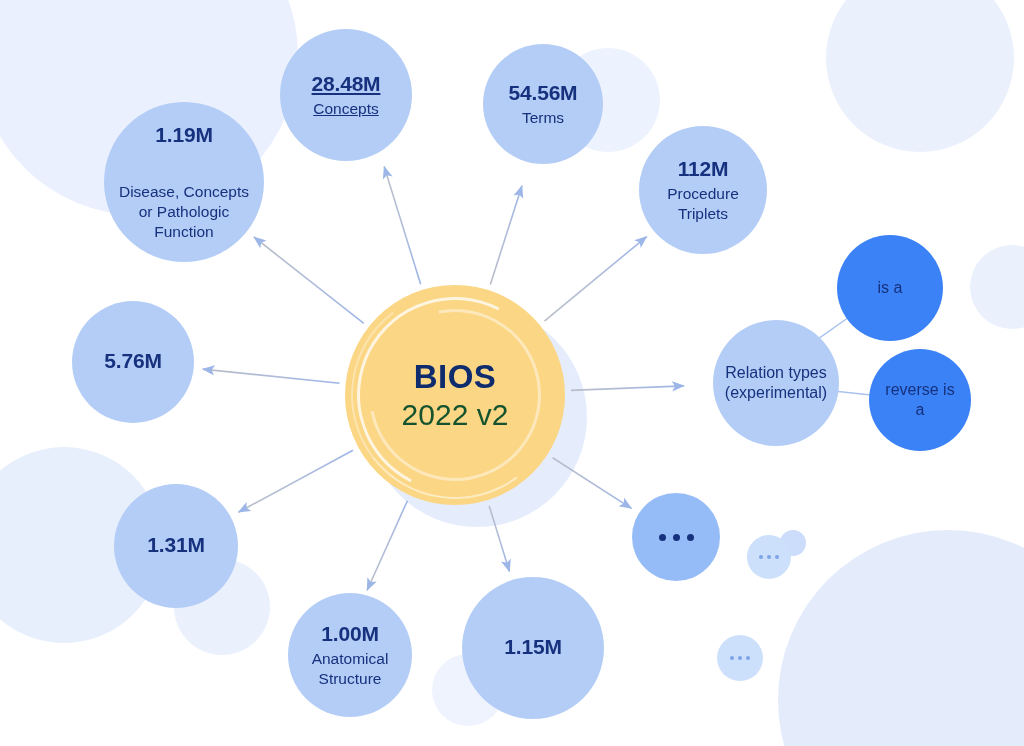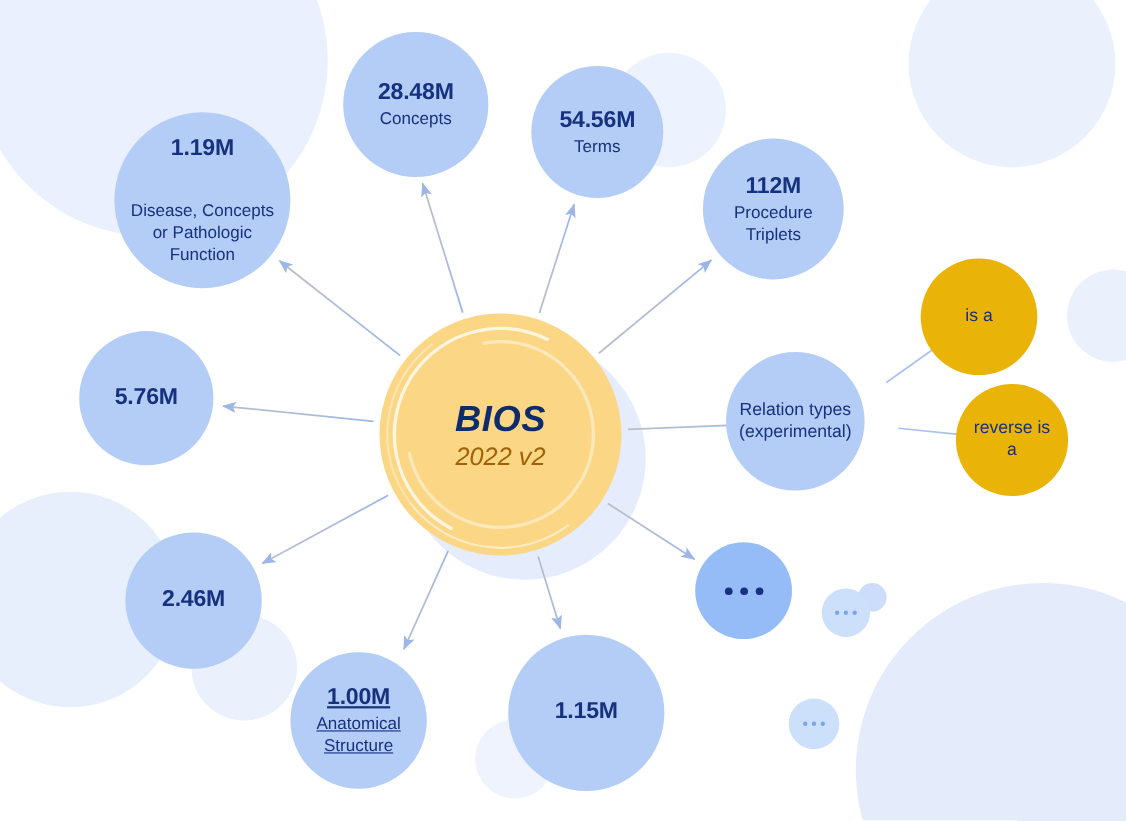--- a/index.html
+++ b/index.html
@@ -114,41 +114,41 @@
     position: relative;
     z-index: 3;
     font-size: 33px;
     font-weight: bold;
     color: #0e2b6e;
     letter-spacing: 0.5px;
   }
   #hub .hub-sub {
     position: relative;
     z-index: 3;
-    font-size: 23px;
-    color: #a16207;
+    font-size: 30px;
+    color: #14532d;
     margin-top: 2px;
   }
   #hub-shadow {
     position: absolute;
     border-radius: 50%;
     background: #dce6fb;
     opacity: 0.75;
   }
 
   
   .node-relation {
     background: #b4cdf6;
   }
   .node-relation .node-label {
     font-size: 16px;
     padding: 0 6px;
   }
   .node-sat {
-    background: #eab308;
+    background: #3b82f6;
   }
   .node-sat .node-label {
     font-size: 16px;
   }
 
   
   .node-ellipsis {
     display: flex;
     align-items: center;
     justify-content: center;
@@ -213,59 +213,59 @@
       </g>
   </svg>
 
   <svg id="satellite-links" viewBox="0 0 1024 746">
     <g id="satellite-group">
         <line x1="805.7628920809908" y1="347.7203377037752" x2="848.3949590798273" y2="317.4961111001224" stroke="#a9c2ee" stroke-width="1.5"></line>
         <line x1="816.6748923380621" y1="389.2894705472381" x2="871.2611520563108" y2="394.9478023473005" stroke="#a9c2ee" stroke-width="1.5"></line>
       </g>
   </svg>
 
-  <div id="hub" style="left: 345px; top: 285px; width: 220px; height: 220px; font-style: italic;">
+  <div id="hub" style="left: 345px; top: 285px; width: 220px; height: 220px;">
     <div class="hub-ring r3"></div>
     <div class="hub-ring r1"></div>
     <div class="hub-ring r2"></div>
     <div class="hub-title">BIOS</div>
     <div class="hub-sub">2022 v2</div>
   </div>
 
   <div id="node-layer">
-      <div class="node node-stat" style="left: 312px; top: 29px; width: 132px; height: 132px;">
+      <div class="node node-stat" style="left: 280px; top: 29px; width: 132px; height: 132px; text-decoration: underline;">
         <div class="node-value">28.48M</div>
         <div class="node-label">Concepts</div>
       </div>
-      <div class="node node-stat" style="left: 483px; top: 60px; width: 120px; height: 120px;">
+      <div class="node node-stat" style="left: 483px; top: 44px; width: 120px; height: 120px;">
         <div class="node-value">54.56M</div>
         <div class="node-label">Terms</div>
       </div>
       <div class="node node-stat" style="left: 639px; top: 126px; width: 128px; height: 128px;">
         <div class="node-value">112M</div>
         <div class="node-label">Procedure Triplets</div>
       </div>
       <div class="node node-stat" style="left: 104px; top: 102px; width: 160px; height: 160px; gap: 32px;">
         <div class="node-value">1.19M</div>
         <div class="node-label">Disease, Concepts or Pathologic Function</div>
       </div>
       <div class="node node-stat" style="left: 72px; top: 301px; width: 122px; height: 122px;">
         <div class="node-value">5.76M</div>
       </div>
       <div class="node node-stat" style="left: 114px; top: 484px; width: 124px; height: 124px;">
-        <div class="node-value">2.46M</div>
-      </div>
-      <div class="node node-stat" style="left: 264px; top: 593px; width: 124px; height: 124px; text-decoration: underline;">
+        <div class="node-value">1.31M</div>
+      </div>
+      <div class="node node-stat" style="left: 288px; top: 593px; width: 124px; height: 124px;">
         <div class="node-value">1.00M</div>
         <div class="node-label">Anatomical Structure</div>
       </div>
       <div class="node node-stat" style="left: 462px; top: 577px; width: 142px; height: 142px;">
         <div class="node-value">1.15M</div>
       </div>
-      <div class="node node-relation" style="left: 660px; top: 320px; width: 126px; height: 126px; align-items: center;">
+      <div class="node node-relation" style="left: 713px; top: 320px; width: 126px; height: 126px; align-items: center;">
         <div class="node-label">Relation types</div>
         <div class="node-label">(experimental)</div>
       </div>
       <div class="node node-sat" style="left: 837px; top: 235px; width: 106px; height: 106px;">
         <div class="node-label">is a</div>
       </div>
       <div class="node node-sat" style="left: 869px; top: 349px; width: 102px; height: 102px;">
         <div class="node-label">reverse is a</div>
       </div>
       <div class="node node-ellipsis e-big" style="left: 632px; top: 493px; width: 88px; height: 88px; background: rgb(150, 188, 247);">

